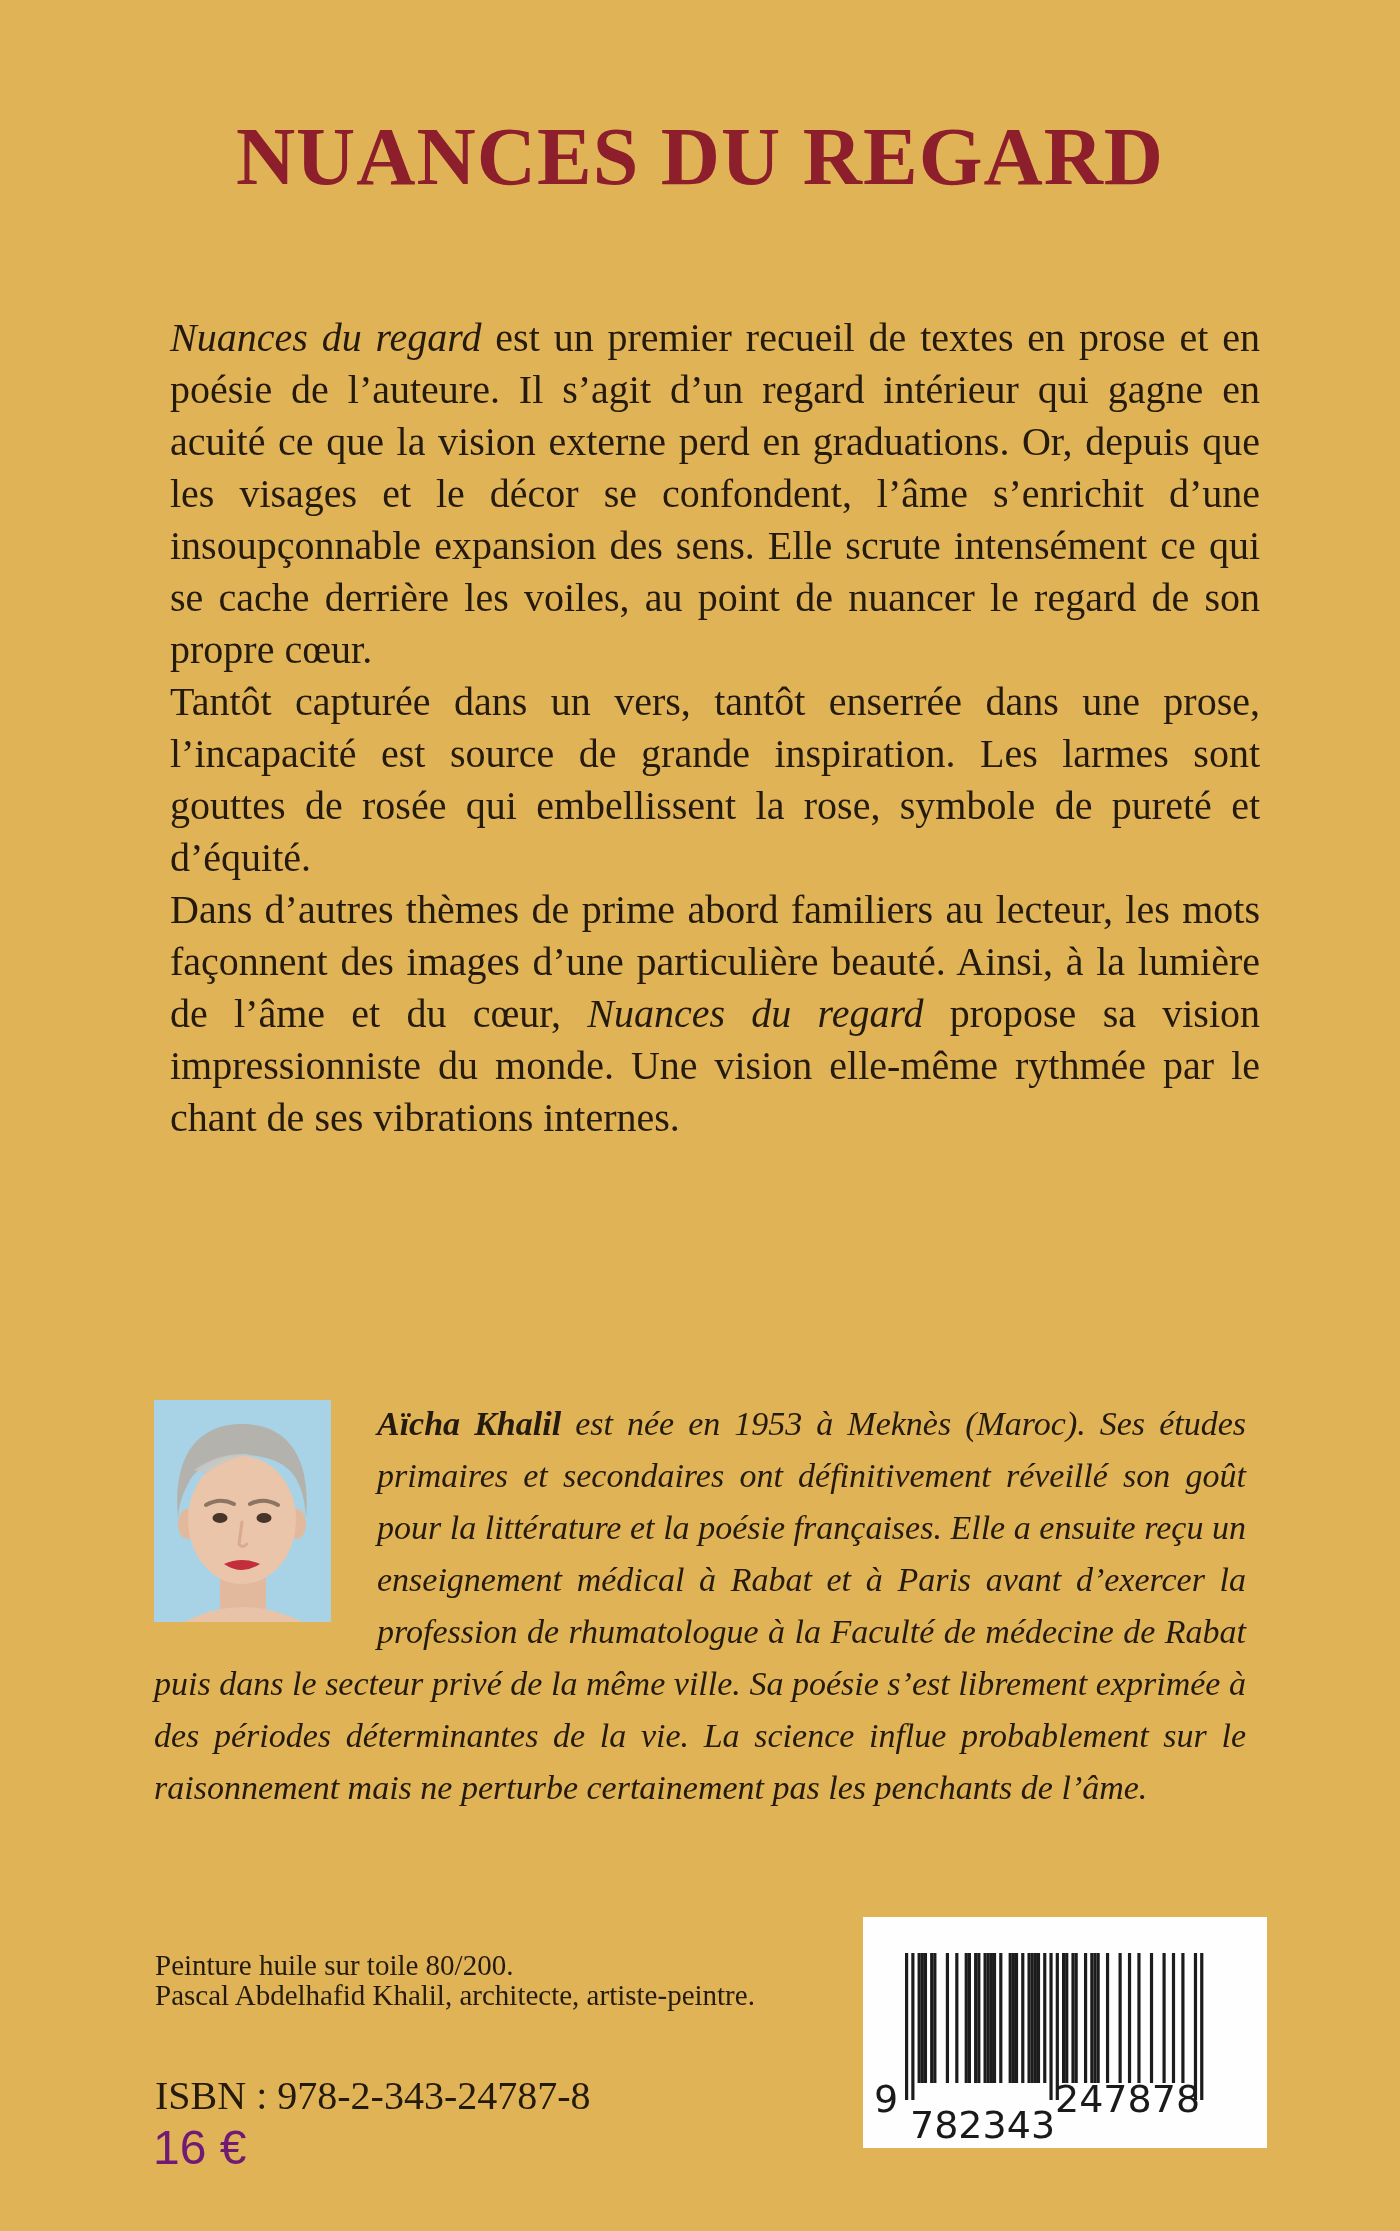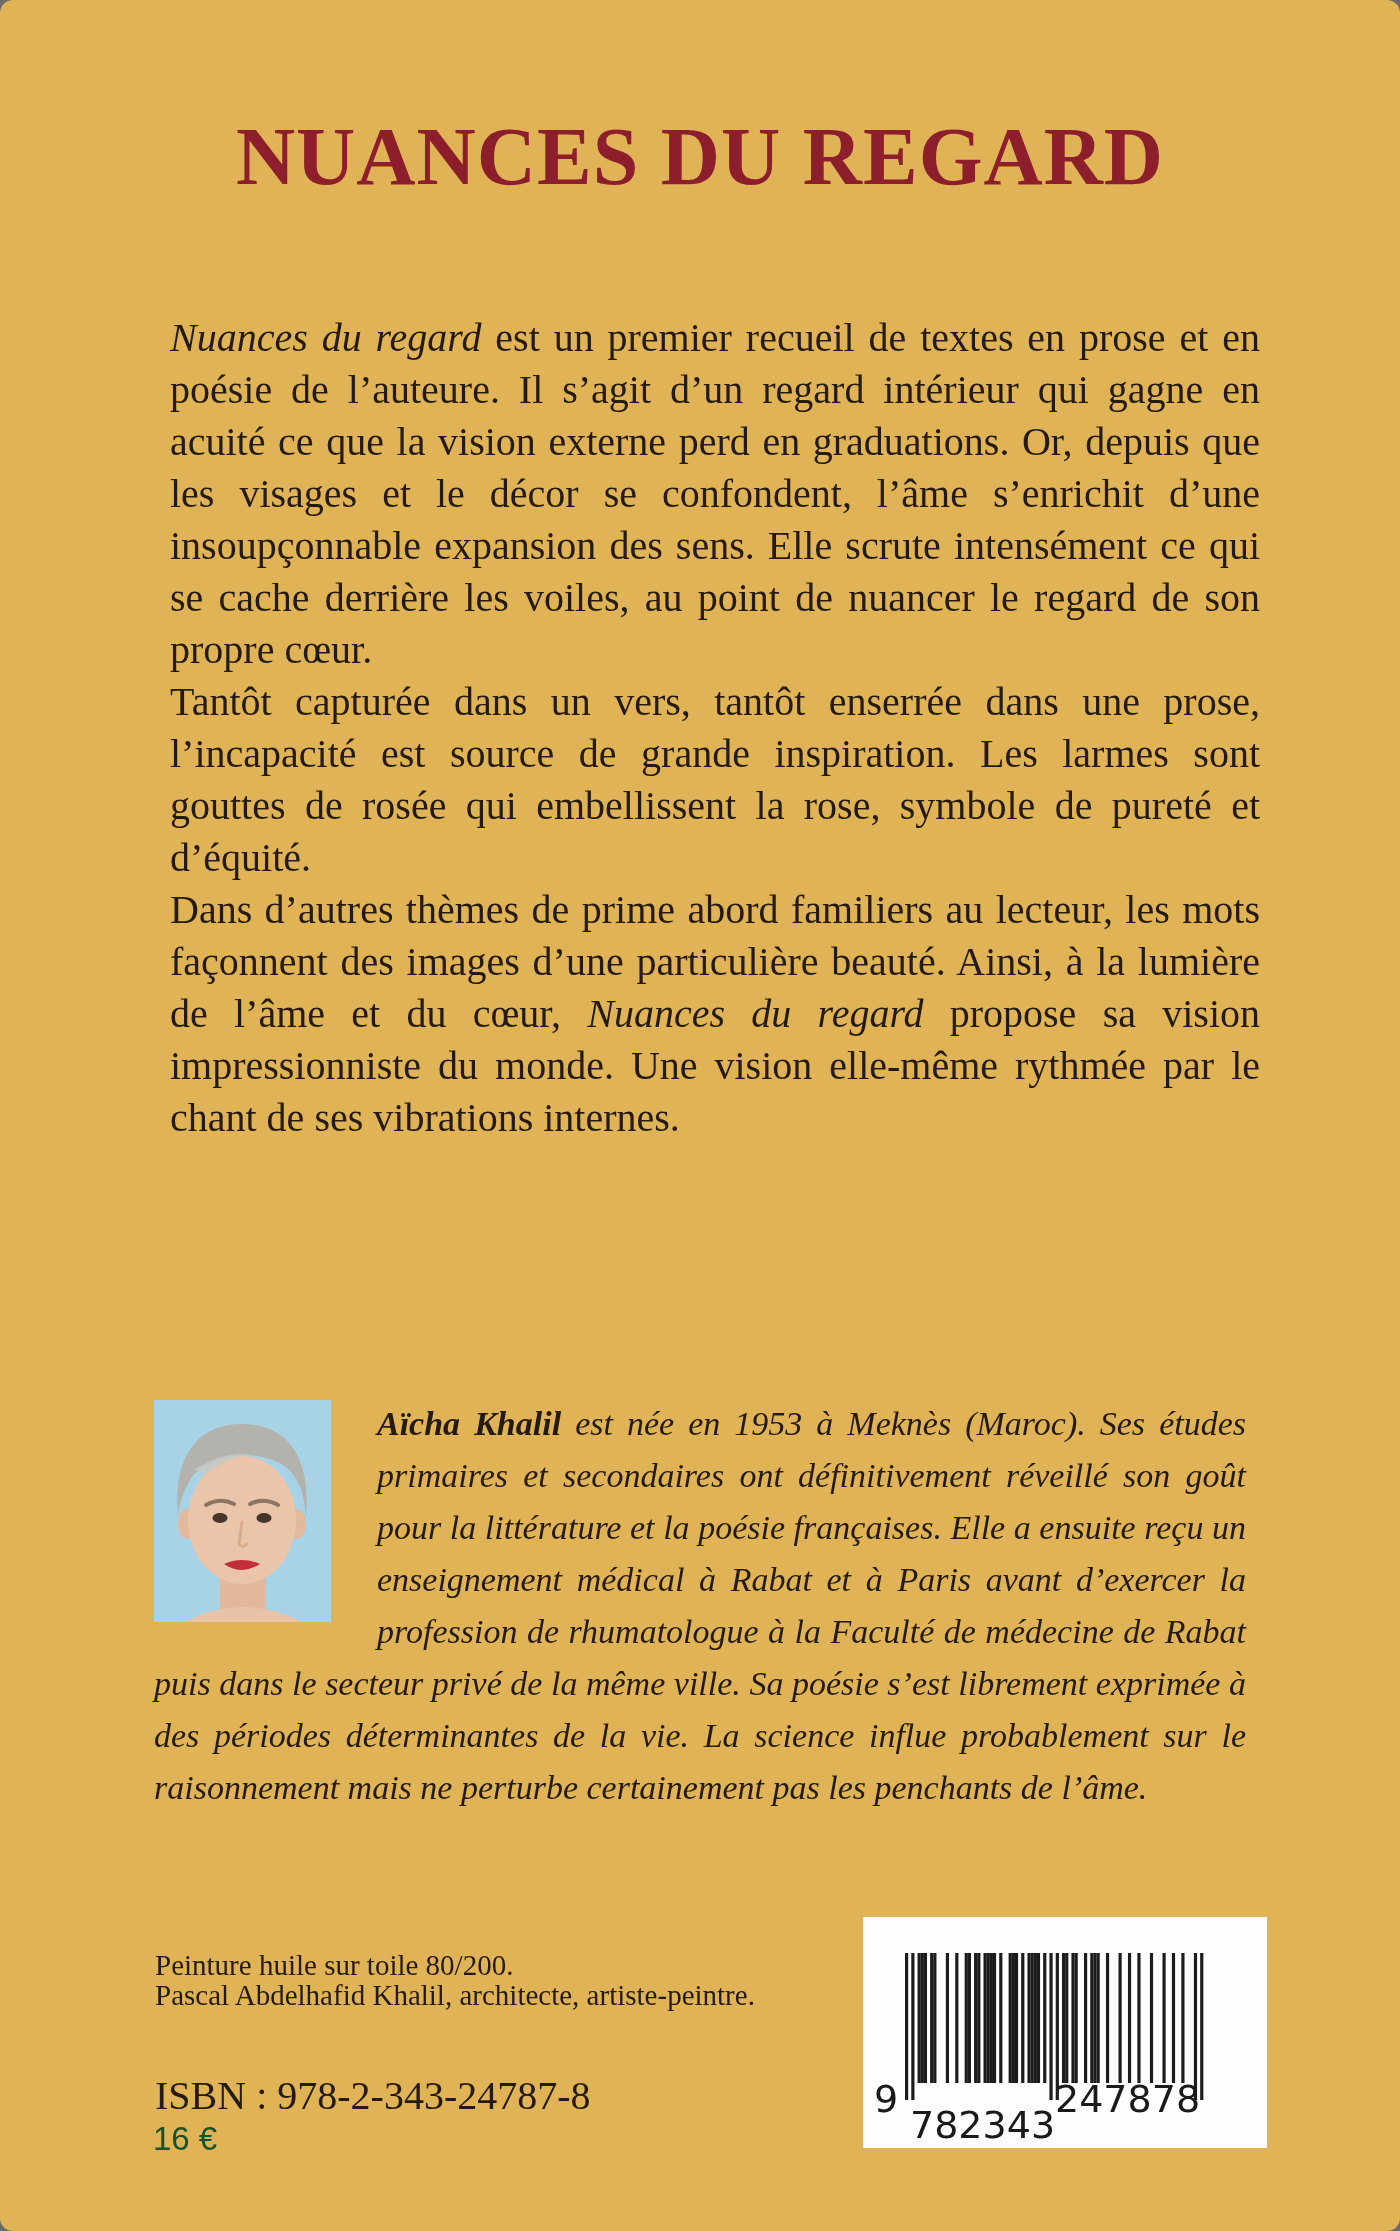--- a/index.html
+++ b/index.html
@@ -5,21 +5,20 @@
   * { margin:0; padding:0; box-sizing:border-box; }
   html, body { background:#6b6b6b; }
   .page {
     position:relative;
     width:1400px; height:2231px;
     margin:0 auto;
     background:#e0b456;
     overflow:hidden;
     font-family:"Liberation Serif", serif;
     color:#241a0e;
-    border-radius:13px;
   }
   .title {
     position:absolute; top:110px; left:0; width:100%;
     text-align:center;
     font-size:82px; font-weight:700; letter-spacing:1px;
     color:#8d1f2d;
     font-family:"Liberation Serif", serif;
   }
   .synopsis {
     position:absolute; left:170px; top:312px; width:1090px;
@@ -41,23 +40,23 @@
   .credits {
     position:absolute; left:155px; top:1950px;
     font-size:29px; line-height:30px;
   }
   .isbn {
     position:absolute; left:155px; top:2072px;
     font-size:40px;
   }
   .price {
     position:absolute; left:153px; top:2120px;
-    font-size:33px;
+    font-size:48px;
     font-family:"Liberation Sans", sans-serif;
-    color:#14532d;
+    color:#701a75;
   }
   .barcode-box {
     position:absolute; left:863px; top:1917px;
     width:404px; height:231px;
     background:#fefefe;
   }
   .barcode-box svg { position:absolute; left:42px; top:36px; }
   .bc-digit {
     position:absolute; top:160px;
     font-family:"DejaVu Sans", sans-serif;

